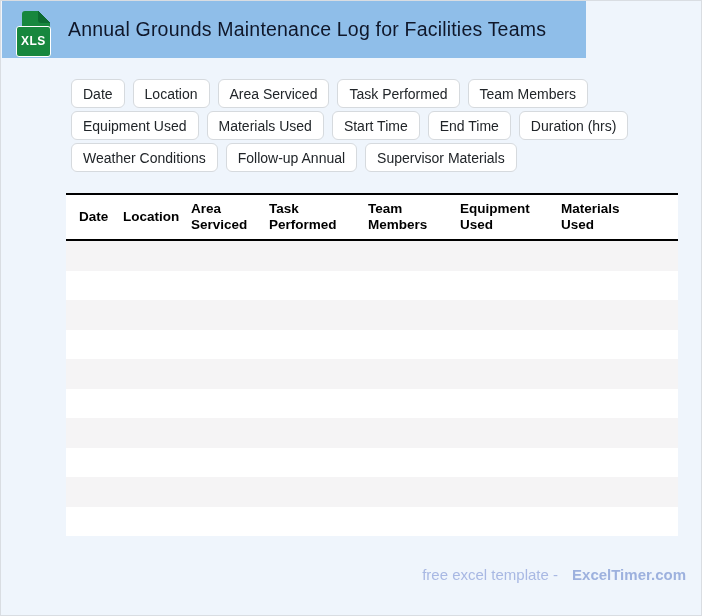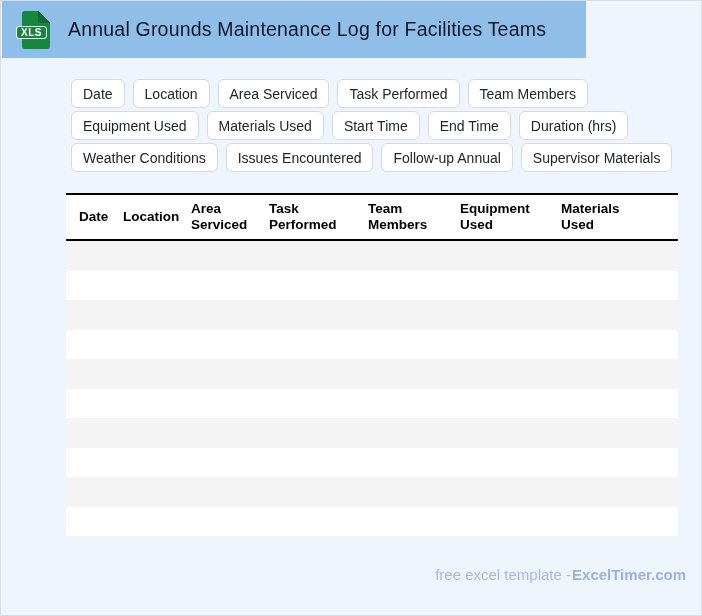--- a/index.html
+++ b/index.html
@@ -36,22 +36,22 @@
   }
   .doc-corner{
     position:absolute;top:0;right:0;width:12px;height:12px;
     background:linear-gradient(225deg, var(--banner-blue) 0 50%, var(--fold-green) 50% 100%);
     border-bottom-left-radius:3px;
   }
   .file-label{
     position:absolute;left:-5px;top:16px;
     background:var(--icon-green);
     border:1.5px solid #ffffff;border-radius:3px;
-    color:#fff;font-size:10px;font-weight:bold;letter-spacing:.5px;
-    padding:1px 4px;line-height:9px;
+    color:#fff;font-size:12px;font-weight:bold;letter-spacing:.5px;
+    padding:10px 4px;line-height:9px;
   }
   .banner-title{
     margin-left:17px;color:#0f172a;font-size:19.5px;font-weight:500;
     letter-spacing:.2px;white-space:nowrap;
   }
   
   .chips{position:absolute;left:70px;top:78px;}
   .chip-row{display:flex;gap:8px;margin-bottom:3px;}
   .chip{
     background:#ffffff;border:1px solid var(--chip-border);border-radius:6px;
@@ -78,21 +78,21 @@
   .t-spacer{flex:1;}
   .t-row{width:100%;height:29.5px;}
   .t-row.odd{background:var(--stripe-gray);}
   .t-row.even{background:#ffffff;}
   
   .footer{
     position:absolute;left:0;top:565px;width:685px;
     text-align:right;font-size:15px;color:var(--footer-text);
   }
   .footer .brand{
-    font-weight:bold;color:var(--footer-brand);margin-left:1px;cursor:pointer;
+    font-weight:bold;color:var(--footer-brand);margin-left:14px;cursor:pointer;
   }
 </style>
 </head>
 <body>
 
 <div class="page">
 
   <div class="banner">
     <div class="file-icon">
       <div class="doc">
@@ -113,21 +113,20 @@
     </div>
     <div class="chip-row">
       <button class="chip">Equipment Used</button>
       <button class="chip">Materials Used</button>
       <button class="chip">Start Time</button>
       <button class="chip">End Time</button>
       <button class="chip">Duration (hrs)</button>
     </div>
     <div class="chip-row">
       <button class="chip">Weather Conditions</button>
-      <button class="chip">Issues Encountered</button>
       <button class="chip">Follow-up Annual</button>
       <button class="chip">Supervisor Materials</button>
     </div>
   </div>
 
   <div class="table">
     <div class="t-head">
       <div class="t-col left c1">Date</div>
       <div class="t-col left c2">Location</div>
       <div class="t-col right c3">Area

